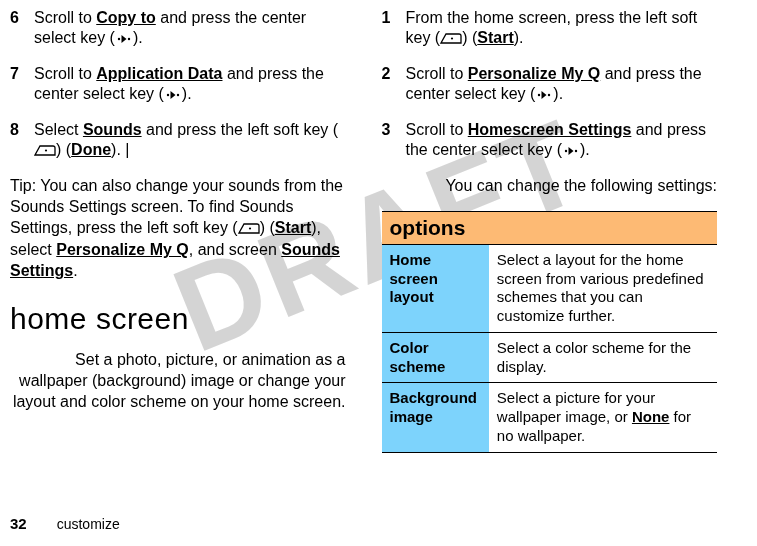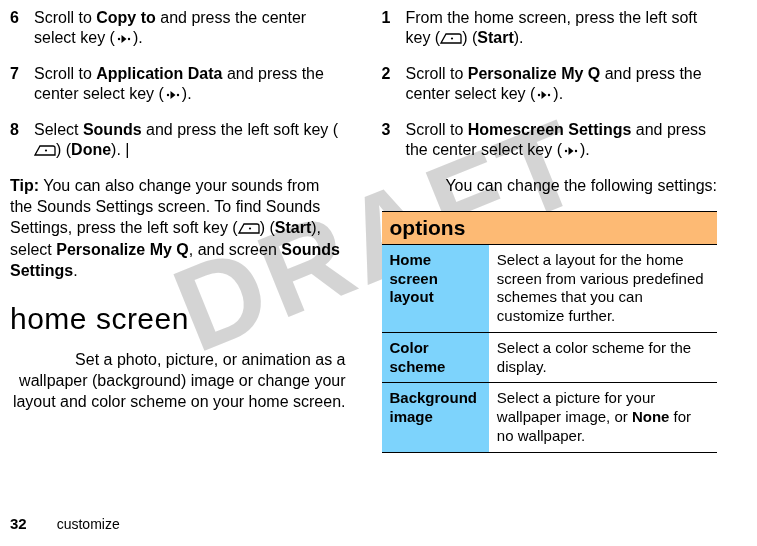--- a/index.html
+++ b/index.html
@@ -21,22 +21,22 @@
   color: rgba(170,170,170,0.5);
   letter-spacing: 4px;
   z-index: 0;
   pointer-events: none;
 }
 .content { position: relative; z-index: 1; display: flex; gap: 36px; }
 .col { flex: 1; }
 .step { display: flex; margin-bottom: 14px; line-height: 1.25; }
 .num { font-weight: bold; font-size: 16px; width: 24px; flex-shrink: 0; }
 .txt { font-size: 16px; }
-.bold { font-weight: bold; font-family: Arial, Helvetica, sans-serif; }
-.condbold { font-family: "Arial Narrow", Arial, sans-serif; font-weight: bold; font-stretch: condensed; }
+.bold { font-weight: normal; font-family: Arial, Helvetica, sans-serif; }
+.condbold { font-family: "Arial Narrow", Arial, sans-serif; font-weight: bold; font-stretch: condensed; text-decoration: underline; }
 .tip { font-size: 16px; line-height: 1.3; margin-bottom: 20px; }
 h2.section { font-size: 30px; font-weight: normal; margin: 10px 0 14px 0; letter-spacing: 0.5px; }
 .para { font-size: 16px; line-height: 1.3; margin-bottom: 14px; text-align: right; }
 .icon { display: inline-block; vertical-align: -2px; }
 table.opts { border-collapse: collapse; width: 100%; margin-top: 6px; }
 table.opts th { text-align: left; font-size: 21px; font-weight: bold; padding: 4px 8px; border-top: 1.5px solid #000; border-bottom: 1.5px solid #000; background: #fdba74; }
 table.opts td { font-size: 15px; padding: 6px 8px; border-bottom: 1px solid #000; vertical-align: top; line-height: 1.25; }
 table.opts tr:last-child td { border-bottom: 1.5px solid #000; }
 table.opts td.k { background: #7dd3fc; width: 32%; font-family: "Arial Narrow", Arial, sans-serif; font-weight: bold; font-stretch: condensed; }
 .footer { position: absolute; left: 10px; bottom: 14px; font-size: 14px; display: flex; align-items: baseline; gap: 30px; }

